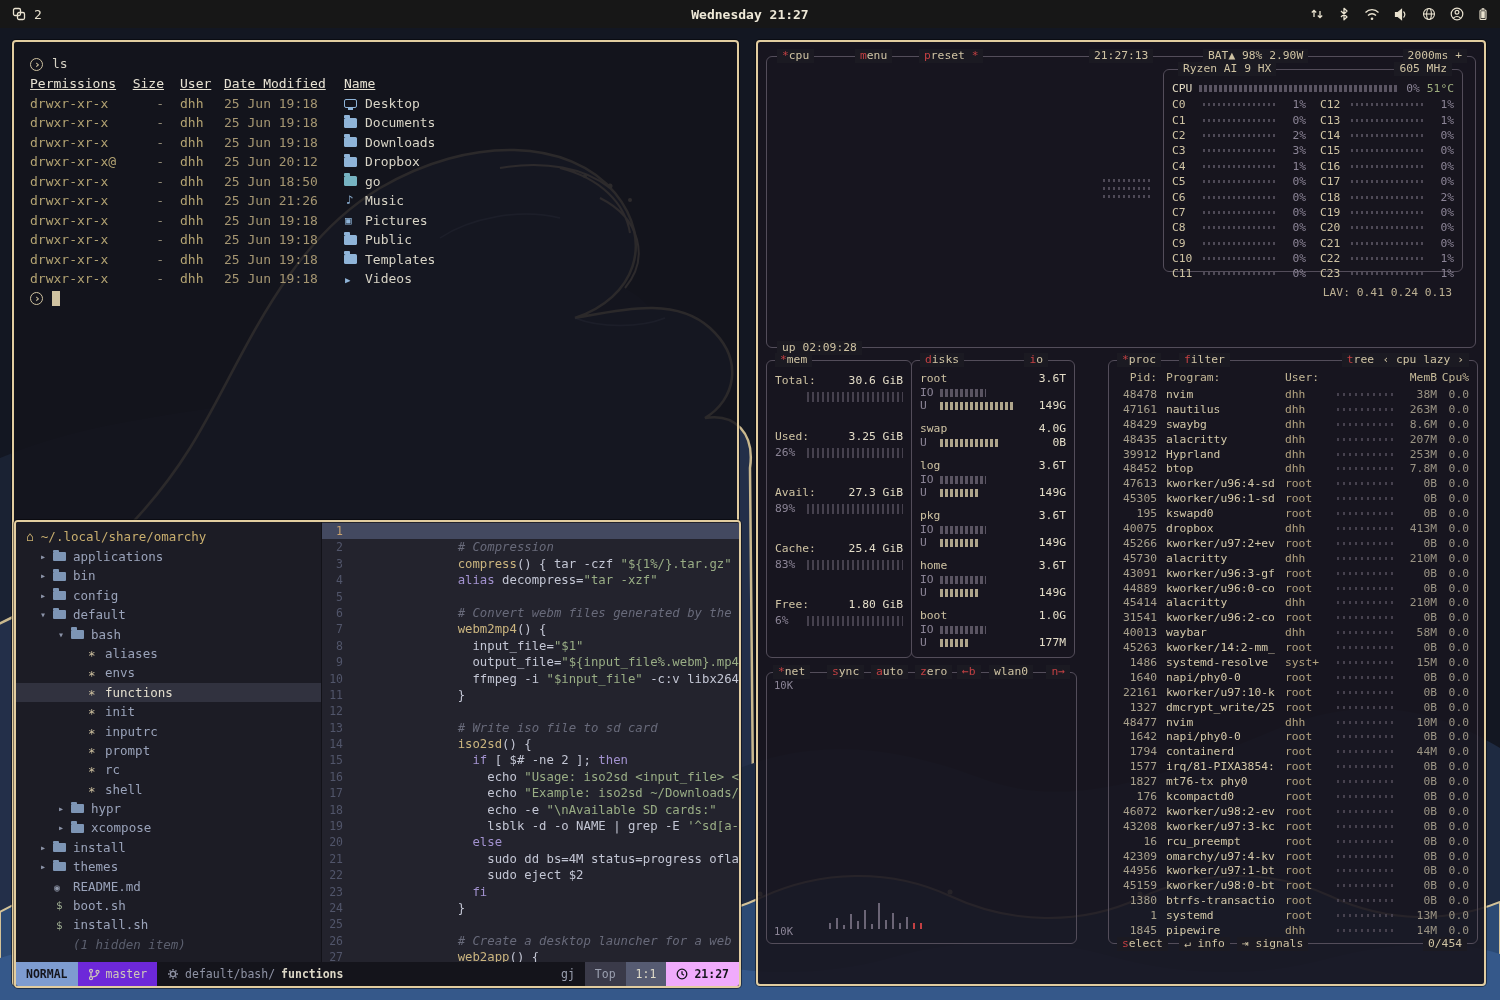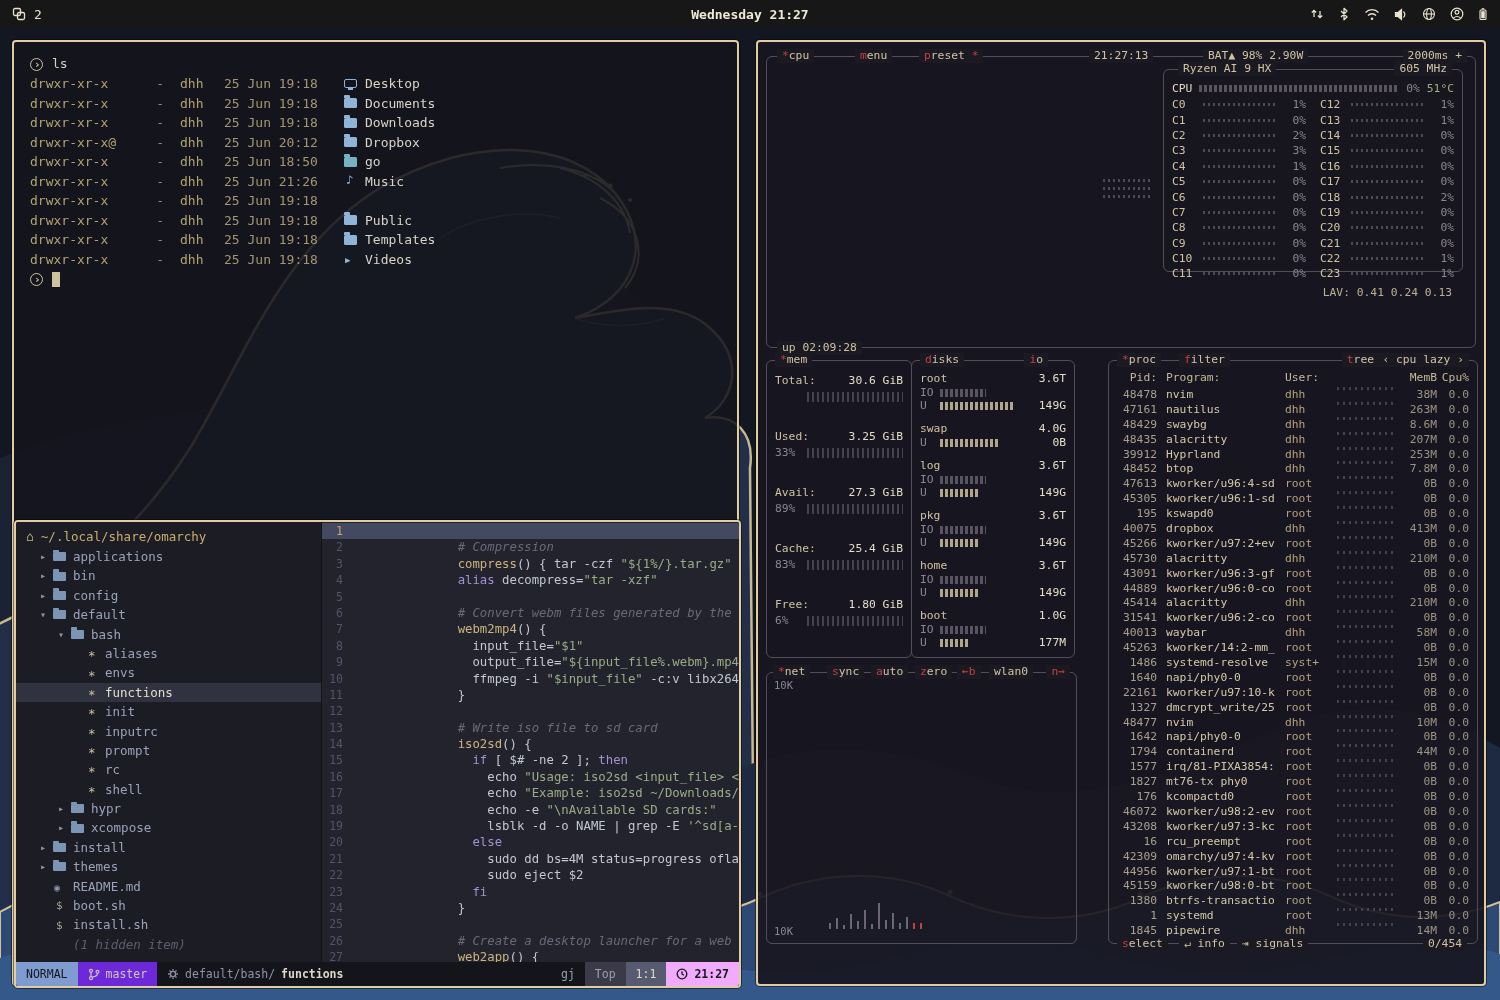--- a/index.html
+++ b/index.html
@@ -69,21 +69,21 @@
 .lnum{width:32px;text-align:right;padding-right:11px;color:#51556a;flex:none;font-size:11.5px}
 .code-line.cur{background:#434960}
 .code-line.cur .lnum{color:#c8a16e}
 .ltext span.cm{color:#686a7a;font-style:italic}
 .ltext span.kw{color:#a292cf}
 .ltext span.st{color:#99ad85}
 .ltext span.fn{color:#cbb57f}
 .ltext span.tx{color:#c3c6d4}
 .ed-status{height:24px;background:#14141b;display:flex;align-items:stretch;font-size:11.5px;color:#9ba0b0;flex:none}
 .sseg{display:flex;align-items:center;padding:0 10px;gap:6px;white-space:nowrap}
-.st-mode{background:#7e9cd0;color:#15151c;font-weight:normal}
+.st-mode{background:#7e9cd0;color:#15151c;font-weight:bold}
 .st-branch{background:#6d28d9;color:#cfc9b8}
 .st-path{color:#8f93a5}
 .st-path b{color:#dcd7c6}
 .st-spacer{flex:1}
 .st-pos{background:#3a3a49}
 .st-cur{background:#565b72;color:#e0dcc9}
 .st-time{background:#f0abfc;color:#15151c;font-weight:bold}
 
 .win-btop{left:756px;top:40px;width:730px;height:946px;background:rgba(24,22,31,.92);color:#cfc3a3}
 .bt{position:relative;width:100%;height:100%;font-size:11.3px;line-height:15px}
@@ -152,21 +152,21 @@
 .p-title{left:8px}.p-filter{left:70px}.p-tree{right:98px}.p-sort{right:8px}
 .p-select{left:8px}.p-info{left:70px}.p-signals{left:128px}.p-count{right:10px}
 .proc-head{display:flex;align-items:flex-end;padding:9px 8px 2px;color:#c4b897}
 .ph-pid{width:40px;text-align:right;flex:none}
 .ph-prog{width:128px;padding-left:9px;flex:none}
 .ph-user{width:46px;flex:none}
 .ph-sp{flex:1}
 .ph-mem{width:38px;text-align:right;flex:none}
 .ph-cpu{width:32px;text-align:right;flex:none}
 .proc-rows{padding:0 8px}
-.proc-row{display:flex;height:14.9px}
+.proc-row{display:flex;align-items:center;height:14.9px}
 .pc-pid{width:40px;text-align:right;color:#a8a08c;flex:none}
 .pc-prog{width:128px;padding-left:9px;color:#d3c8a8;white-space:pre;overflow:hidden;flex:none}
 .pc-user{width:46px;color:#b3a37f;flex:none}
 .pc-dots{flex:1;height:3px;background:repeating-linear-gradient(90deg,#46414e 0 2px,transparent 2px 6px);margin:0 6px}
 .pc-mem{width:38px;text-align:right;color:#9b9484;flex:none}
 .pc-cpu{width:32px;text-align:right;color:#9b9484;flex:none}
 </style>
 </head>
 <body>
 
@@ -255,20 +255,27 @@
       </span>
     </div>
   </div>
 
   <div class="window win-term">
     <div class="term-inner">
       <div class="pline">
         <span class="p-ico"></span>
         <span>ls</span>
       </div>
+      <div class="ls-head">
+        <span class="col-perm">Permissions</span>
+        <span class="col-size">Size</span>
+        <span class="col-user">User</span>
+        <span class="col-date">Date Modified</span>
+        <span class="col-name">Name</span>
+      </div>
       <div>
 
           <div class="ls-row">
             <span class="col-perm">drwxr-xr-x</span>
             <span class="col-size">-</span>
             <span class="col-user">dhh</span>
             <span class="col-date">25 Jun 19:18</span>
             <span class="col-name">
               <span class="c-name-inner">
                 <i class="fico monitor" style="--ic: #8fb4d8;"></i>
@@ -340,20 +347,26 @@
                 <span>Music</span>
               </span>
             </span>
           </div>
 
           <div class="ls-row">
             <span class="col-perm">drwxr-xr-x</span>
             <span class="col-size">-</span>
             <span class="col-user">dhh</span>
             <span class="col-date">25 Jun 19:18</span>
+            <span class="col-name">
+              <span class="c-name-inner">
+                <i class="fico image" style="--ic: #8fb4d8;"></i>
+                <span>Pictures</span>
+              </span>
+            </span>
           </div>
 
           <div class="ls-row">
             <span class="col-perm">drwxr-xr-x</span>
             <span class="col-size">-</span>
             <span class="col-user">dhh</span>
             <span class="col-date">25 Jun 19:18</span>
             <span class="col-name">
               <span class="c-name-inner">
                 <i class="fico folder" style="--ic: #8fb4d8;"></i>
@@ -961,21 +974,21 @@
                 <span class="vdots"></span>
               </div>
             </div>
 
             <div class="mem-row">
               <div class="mr1">
                 <span class="ml">Used:</span>
                 <span class="mv">3.25 GiB</span>
               </div>
               <div class="mr2">
-                <span class="mp">33%</span>
+                <span class="mp">26%</span>
                 <span class="vdots"></span>
               </div>
             </div>
 
             <div class="mem-row">
               <div class="mr1">
                 <span class="ml">Avail:</span>
                 <span class="mv">27.3 GiB</span>
               </div>
               <div class="mr2">

